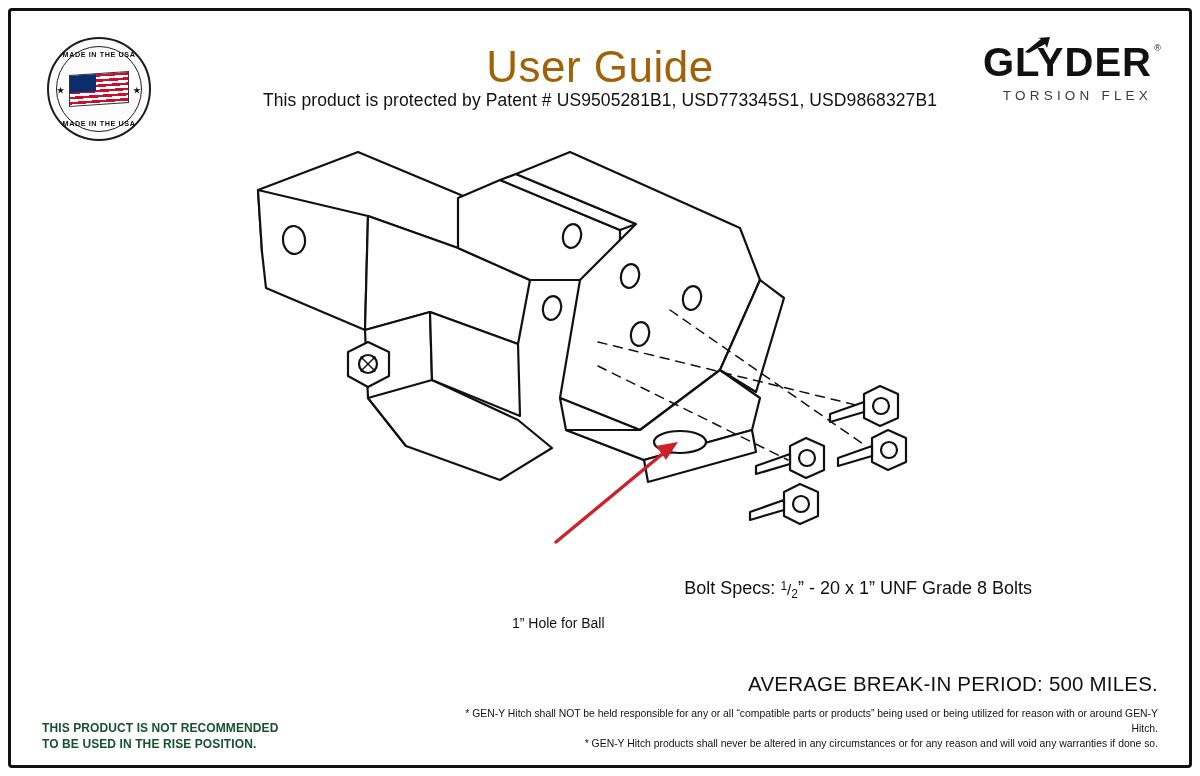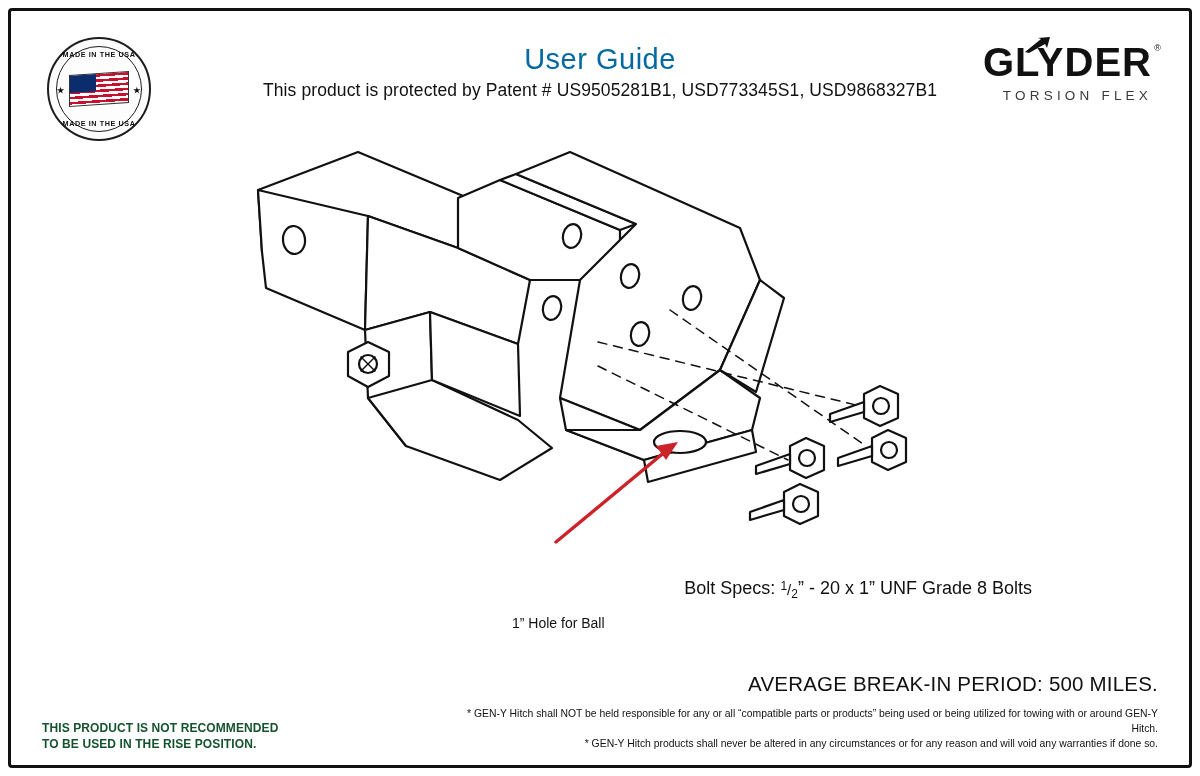--- a/index.html
+++ b/index.html
@@ -32,28 +32,27 @@
 
   
   .title-block {
     position: absolute;
     left: 0;
     top: 44px;
     width: 1200px;
     text-align: center;
   }
   .main-title {
-    font-size: 29px;
+    font-size: 44px;
     font-weight: 400;
     letter-spacing: 0.5px;
     line-height: 1.05;
-    color: #0369a1;
+    color: #a16207;
   }
   .patent-line {
-    margin-top: 6px;
     font-size: 17.5px;
     color: #111;
     letter-spacing: 0.1px;
   }
 
   
   .usa-seal {
     position: absolute;
     left: 47px;
     top: 37px;
@@ -364,21 +363,21 @@
   <div class="hole-label">1” Hole for Ball</div>
 
   <div class="bolt-specs">
     <div>
       <span>Bolt Specs: </span><span class="frac"><span class="num">1</span><span class="slash">/</span><span class="den">2</span></span><span>” - 20 x 1” UNF Grade 8 Bolts</span>
     </div>
   </div>
 
   <div class="break-in">AVERAGE BREAK-IN PERIOD: 500 MILES.</div>
   <div class="disclaimer">
-    <div>* GEN-Y Hitch shall NOT be held responsible for any or all “compatible parts or products” being used or being utilized for towing with or around GEN-Y Hitch.</div>
+    <div>* GEN-Y Hitch shall NOT be held responsible for any or all “compatible parts or products” being used or being utilized for reason with or around GEN-Y Hitch.</div>
     <div>* GEN-Y Hitch products shall never be altered in any circumstances or for any reason and will void any warranties if done so.</div>
   </div>
   <div class="not-recommended">
     <div>THIS PRODUCT IS NOT RECOMMENDED</div>
     <div>TO BE USED IN THE RISE POSITION.</div>
   </div>
 
 </div>
 
 </body></html>

